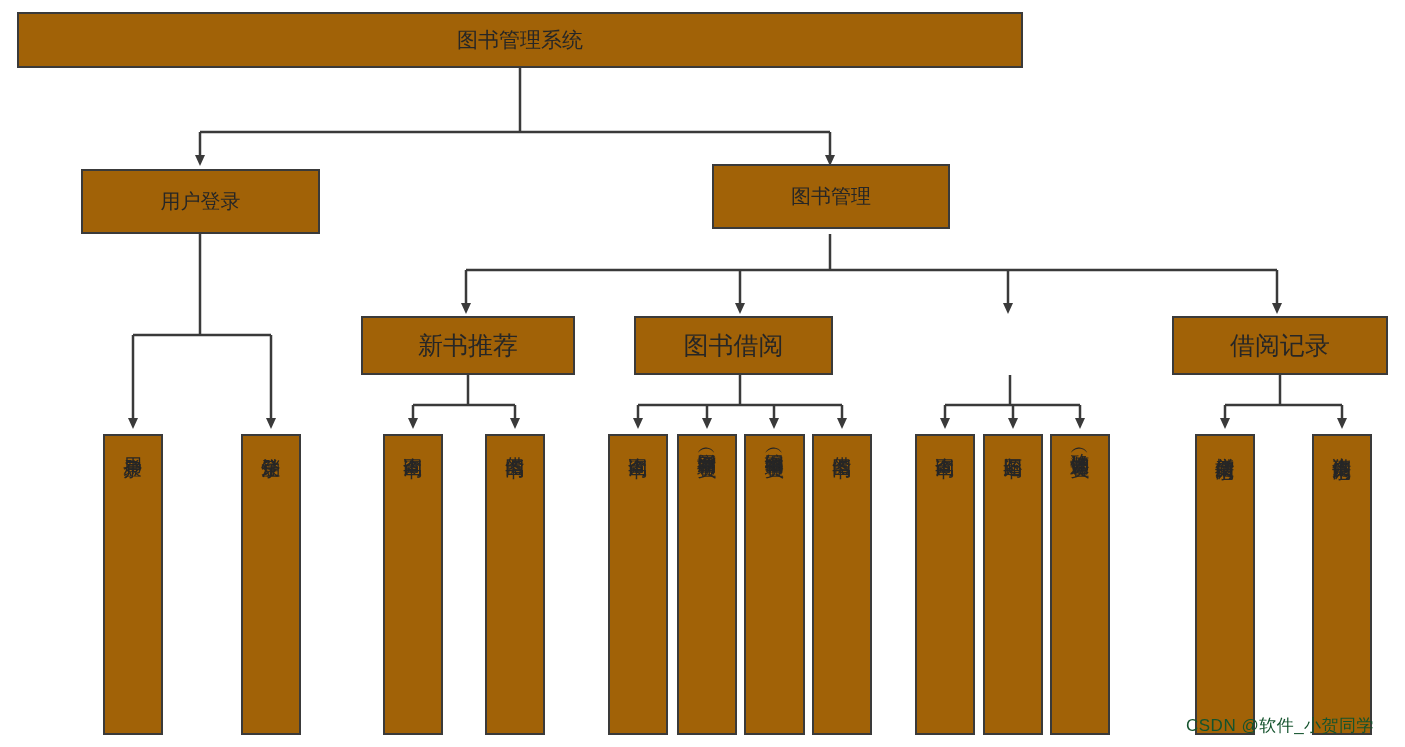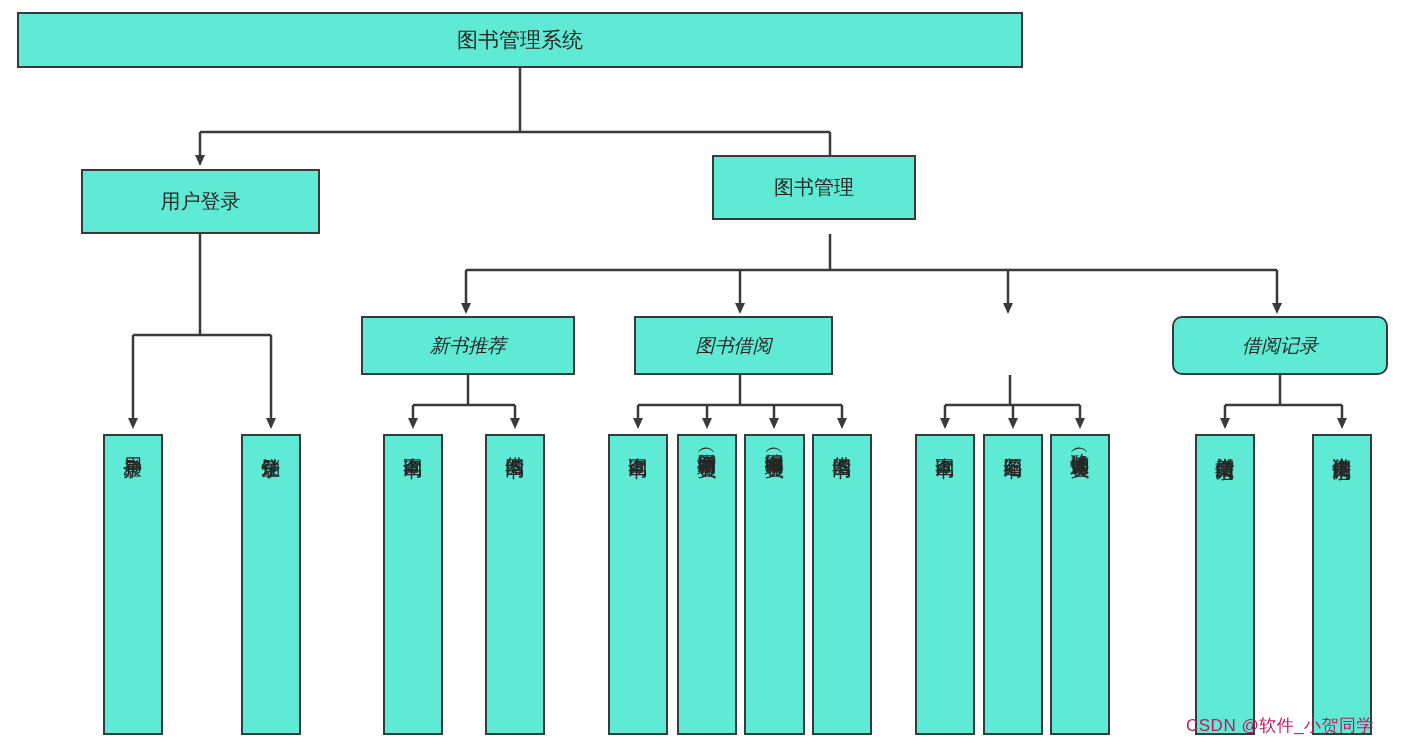--- a/index.html
+++ b/index.html
@@ -21,37 +21,36 @@
     position: absolute;
     left: 0;
     top: 0;
     width: 1405px;
     height: 747px;
     pointer-events: none;
   }
   .node {
     position: absolute;
     box-sizing: border-box;
-    background: #5eead4;
+    background: #a16207;
     border: 2.5px solid #3a3a3a;
     display: flex;
     align-items: center;
     justify-content: center;
     color: #262626;
     z-index: 2;
   }
   .node.root {
     font-size: 21px;
   }
   .node.level2 {
     font-size: 20px;
   }
   .node.level3 {
-    font-size: 19px;
-    font-style: italic;
+    font-size: 25px;
   }
   .node.leaf {
     font-size: 19px;
     align-items: flex-start;
     justify-content: center;
     padding-top: 0px;
   }
   .node .label {
     line-height: 1.35;
     white-space: nowrap;
@@ -63,21 +62,21 @@
     margin-top: 6px;
   }
   .node.leaf.tall .label {
     margin-top: 2px;
   }
   .watermark {
     position: absolute;
     left: 1186px;
     top: 714px;
     font-size: 17px;
-    color: #be185d;
+    color: #14532d;
     letter-spacing: 0.5px;
     z-index: 3;
     white-space: nowrap;
   }
 </style>
 </head>
 <body>
 
 <div id="canvas">
 
@@ -131,31 +130,31 @@
     </g>
   </svg>
 
   <div class="node root" style="left:17px; top:12px; width:1006px; height:56px;">
     <span class="label">图书管理系统</span>
   </div>
 
   <div class="node level2" style="left:81px; top:169px; width:239px; height:65px;">
     <span class="label">用户登录</span>
   </div>
-  <div class="node level2" style="left:712px; top:155px; width:204px; height:65px;">
+  <div class="node level2" style="left:712px; top:164px; width:238px; height:65px;">
     <span class="label">图书管理</span>
   </div>
 
   <div class="node level3" style="left:361px; top:316px; width:214px; height:59px;">
     <span class="label">新书推荐</span>
   </div>
   <div class="node level3" style="left:634px; top:316px; width:199px; height:59px;">
     <span class="label">图书借阅</span>
   </div>
-  <div class="node level3" style="left:1172px; top:316px; width:216px; height:59px;border-radius:10px;">
+  <div class="node level3" style="left:1172px; top:316px; width:216px; height:59px;">
     <span class="label">借阅记录</span>
   </div>
 
   <div class="node leaf" style="left:103px; top:434px; width:60px; height:301px;">
     <span class="label">用户登录</span>
   </div>
   <div class="node leaf" style="left:241px; top:434px; width:60px; height:301px;">
     <span class="label">注销登录</span>
   </div>
 

